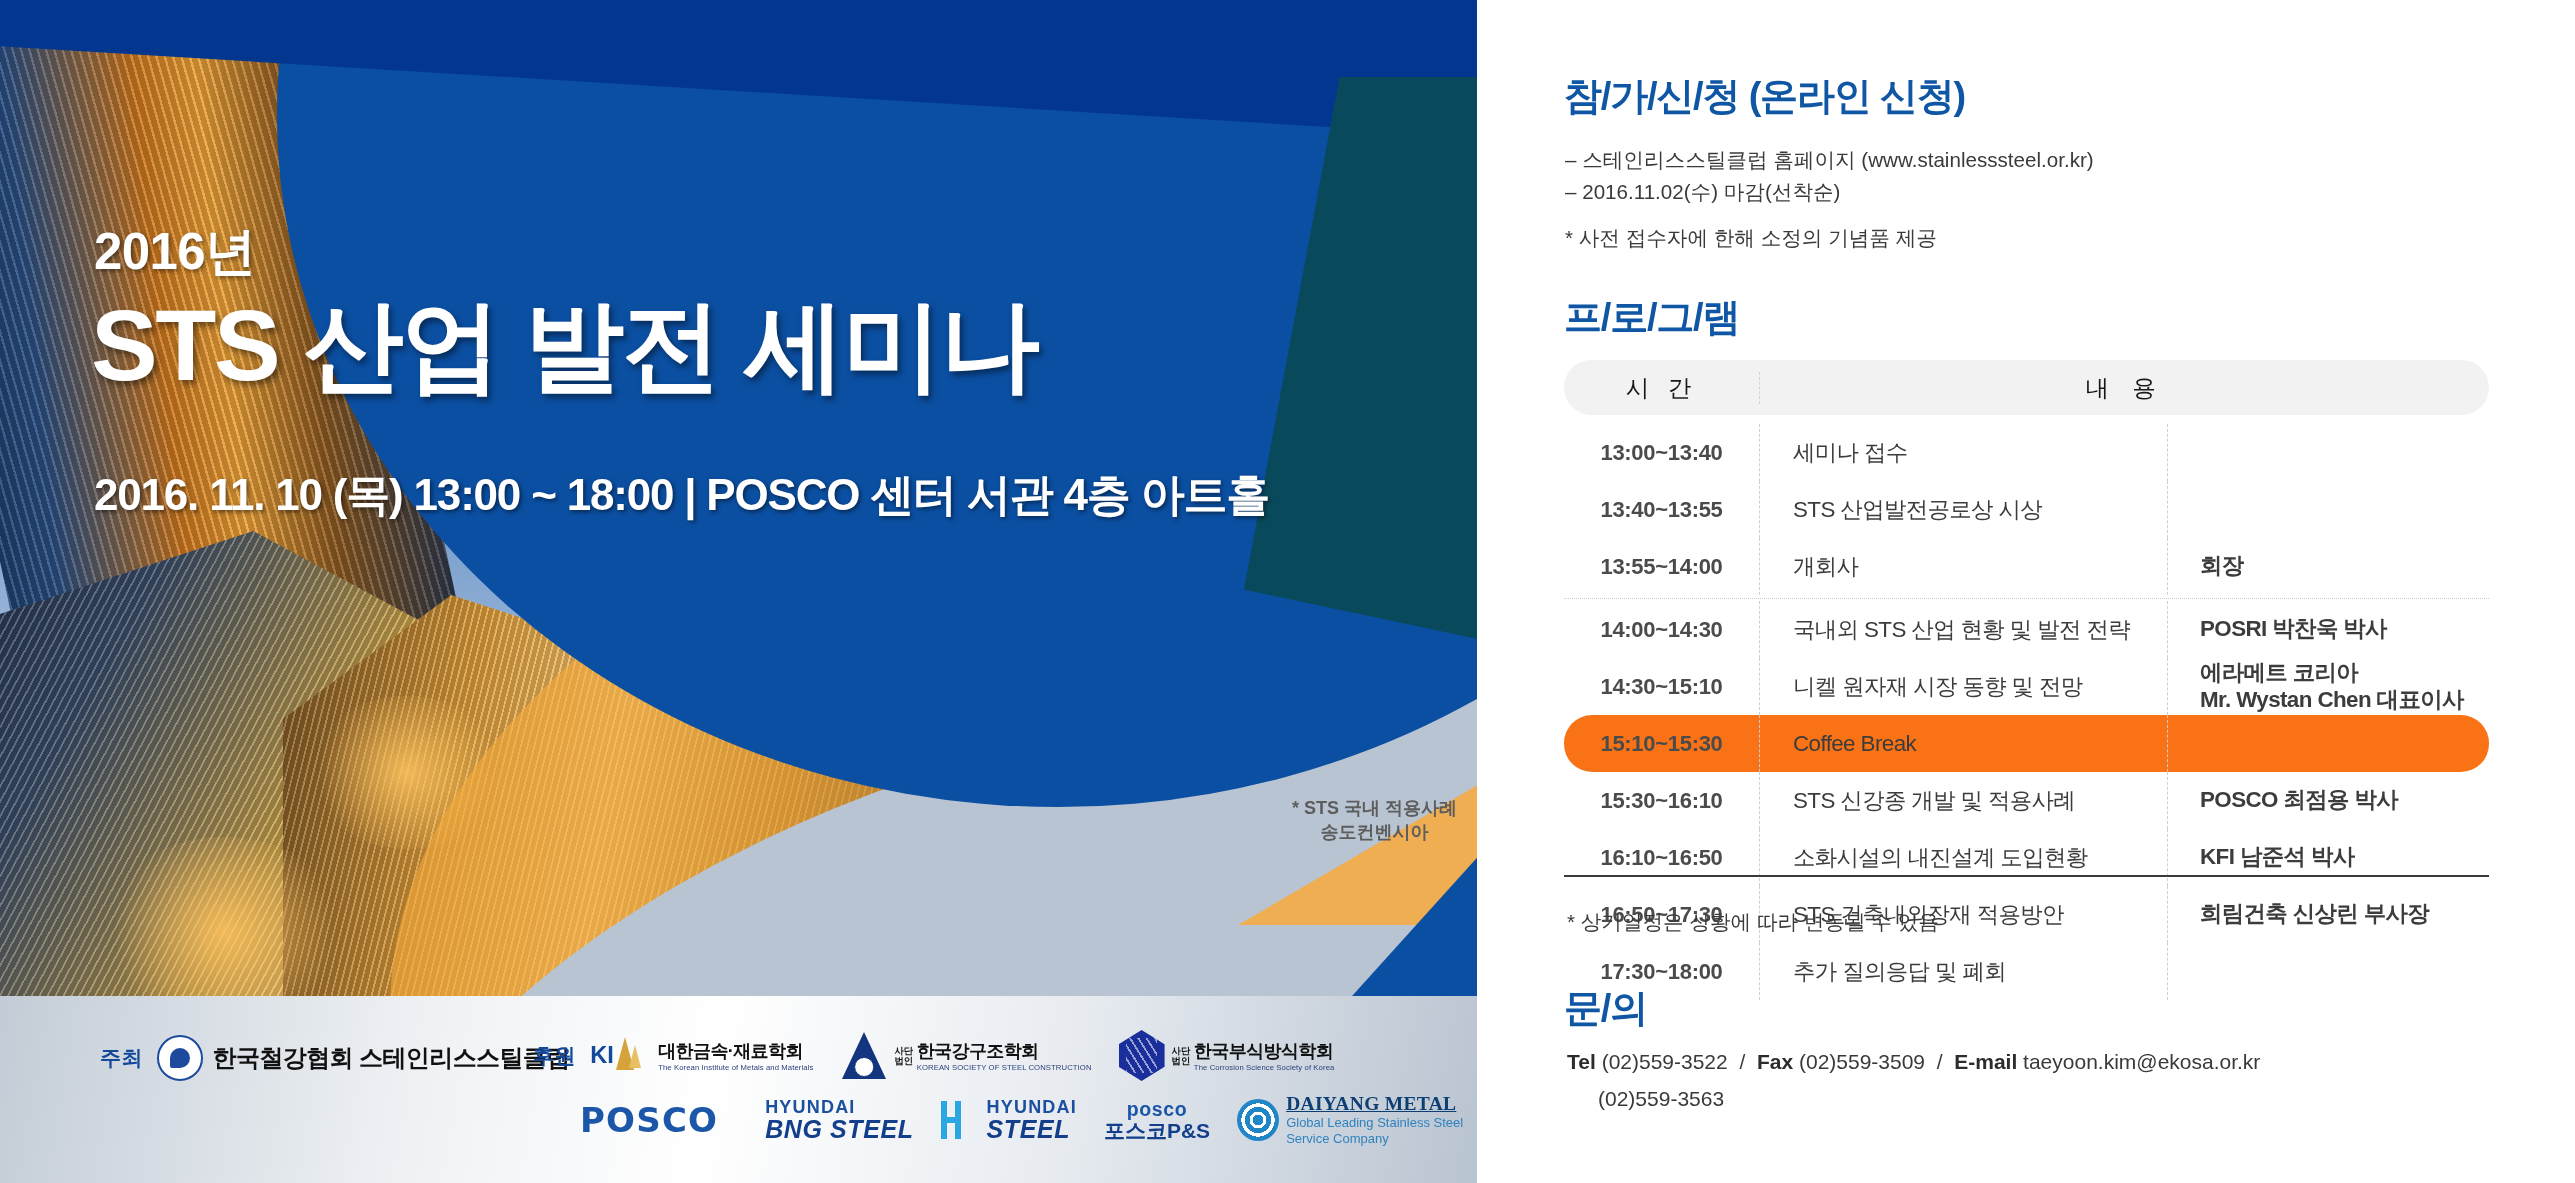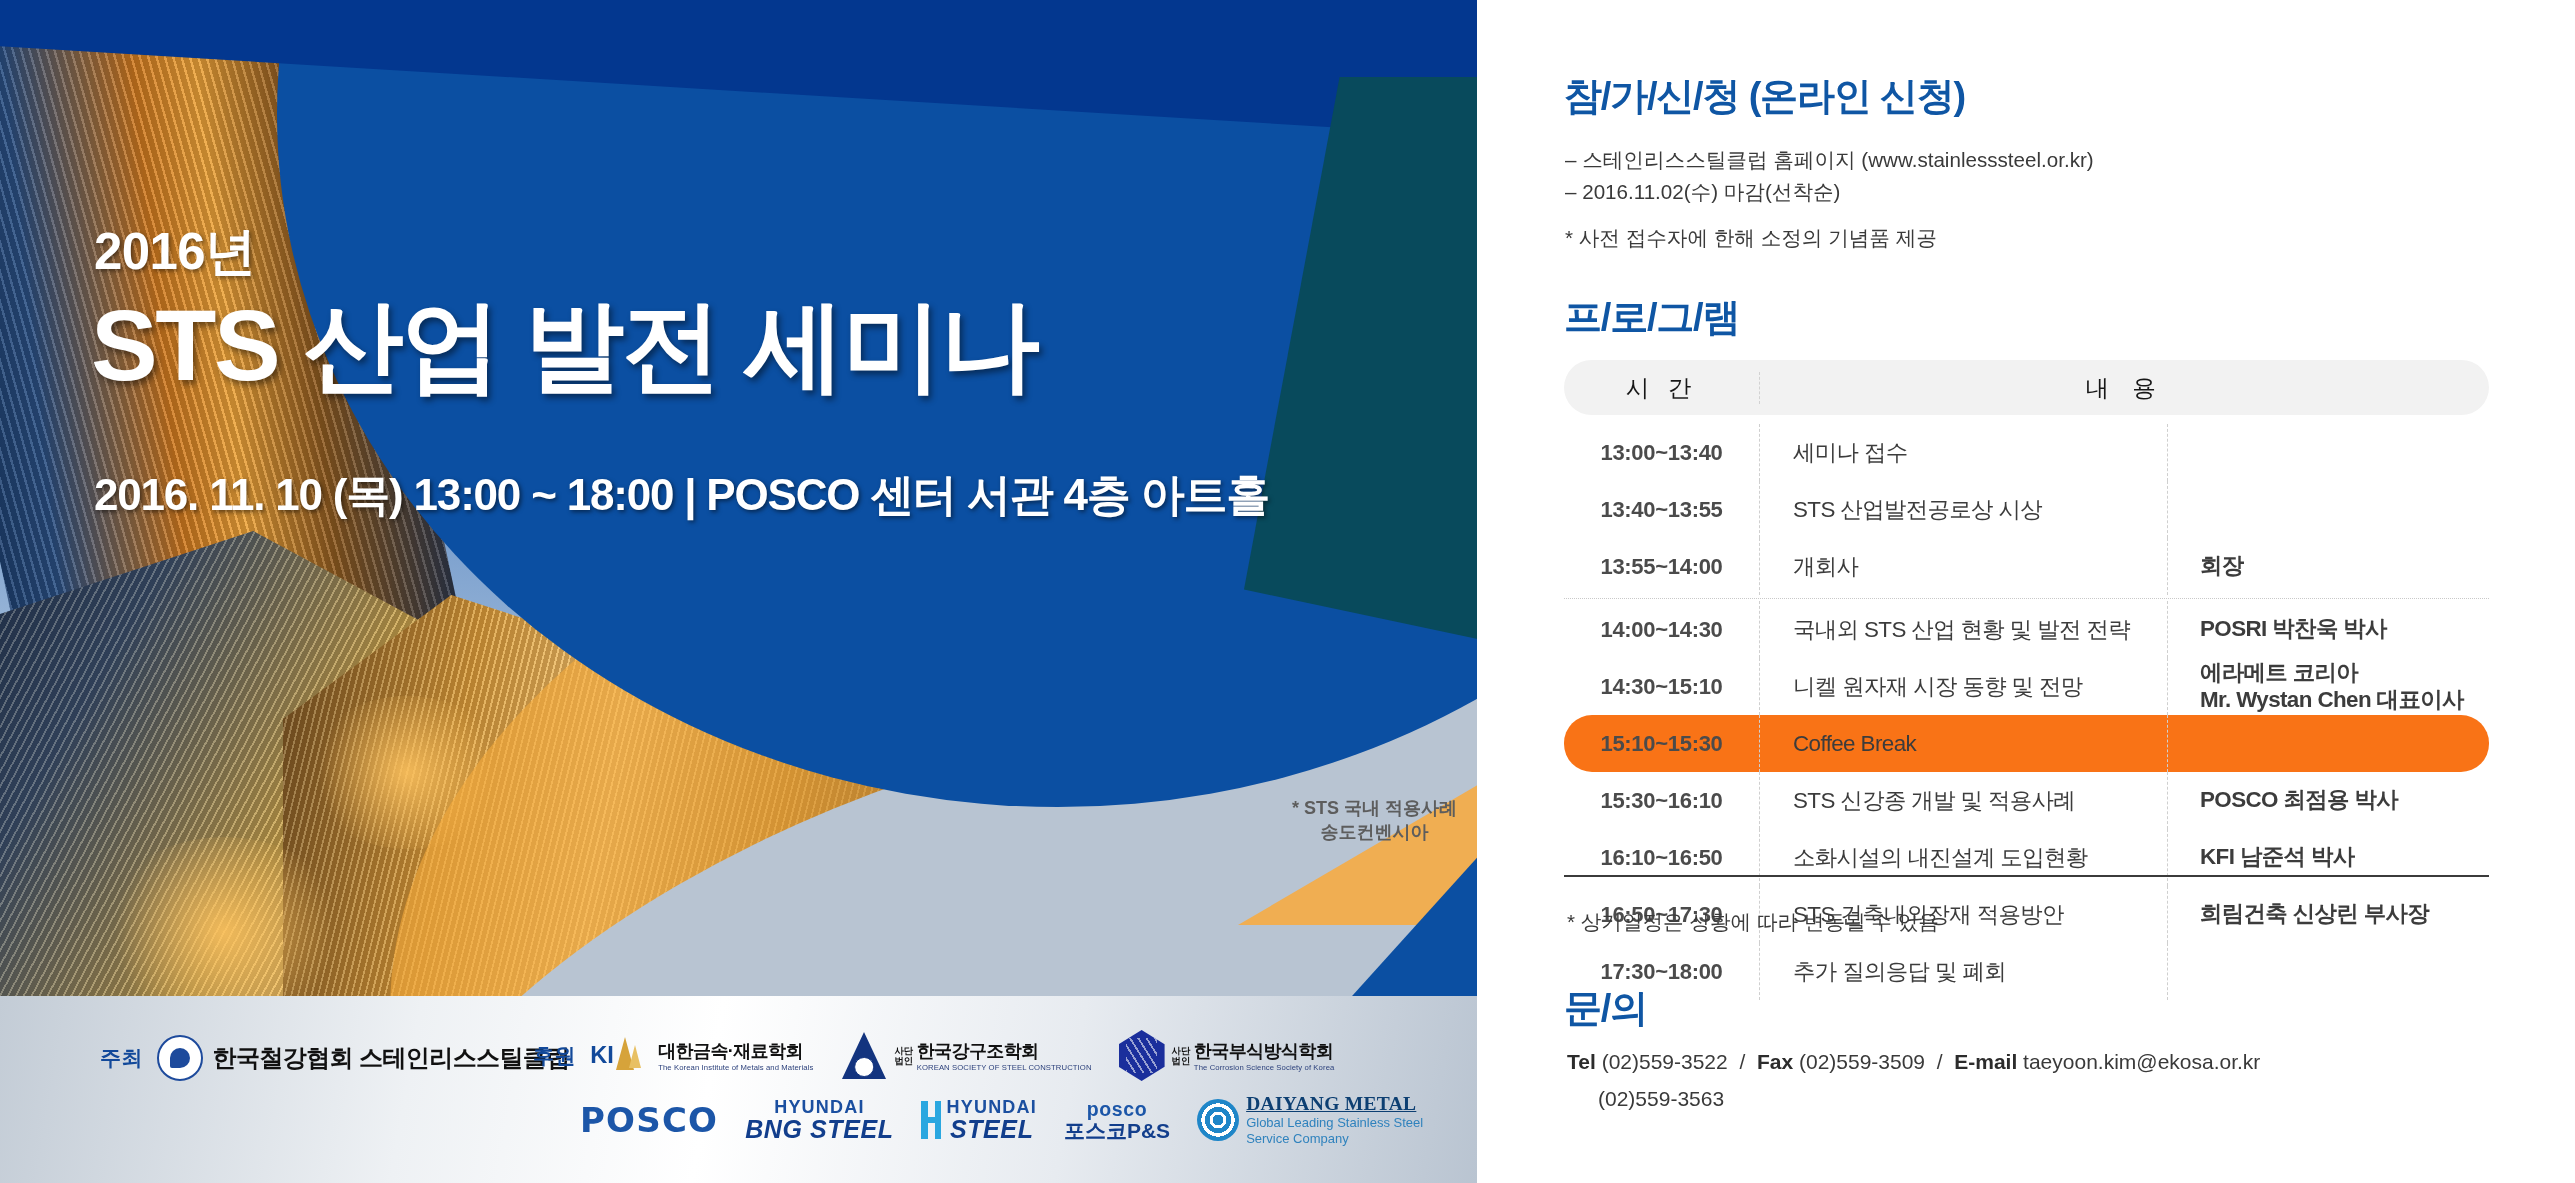--- a/index.html
+++ b/index.html
@@ -202,21 +202,21 @@
     background:#1b2f9c;clip-path:polygon(50% 0,100% 28%,100% 72%,50% 100%,0 72%,0 28%);
     position:relative;
   }
   .css-mark:after{
     content:"";position:absolute;inset:16%;
     background:repeating-linear-gradient(58deg,rgba(255,255,255,.55) 0 1.8px,rgba(255,255,255,0) 1.8px 7px);
   }
   .prefix-tag{font-size:9.4px;font-weight:700;color:#111;line-height:1.05;margin-right:3.5px;}
 
   .logo-posco{font-size:34px;font-weight:700;color:#1c56a8;letter-spacing:1.2px;font-family:"DejaVu Sans",sans-serif;}
-  .logo-two{line-height:.98;text-align:center;}
+  .logo-two{line-height:.98;text-align:left;margin-left:20px;}
   .logo-two .t1{font-size:18px;font-weight:700;color:#1b4fa0;letter-spacing:1.2px;display:block;}
   .logo-two .t2{font-size:25px;font-weight:700;color:#123e8c;letter-spacing:0.6px;display:block;font-style:italic;}
   .hyundai-steel{display:flex;align-items:center;}
   .hs-bar{
     width:20px;height:38px;margin-right:5.9px;flex:none;
     background:linear-gradient(90deg,#2aa7e0 0 6.5px,transparent 6.5px 13.6px,#2aa7e0 13.6px 20px);
     position:relative;
   }
   .hs-bar:after{content:"";position:absolute;left:0;top:16px;width:20px;height:5.9px;background:#2aa7e0;}
   .pns{line-height:1;text-align:center;}

